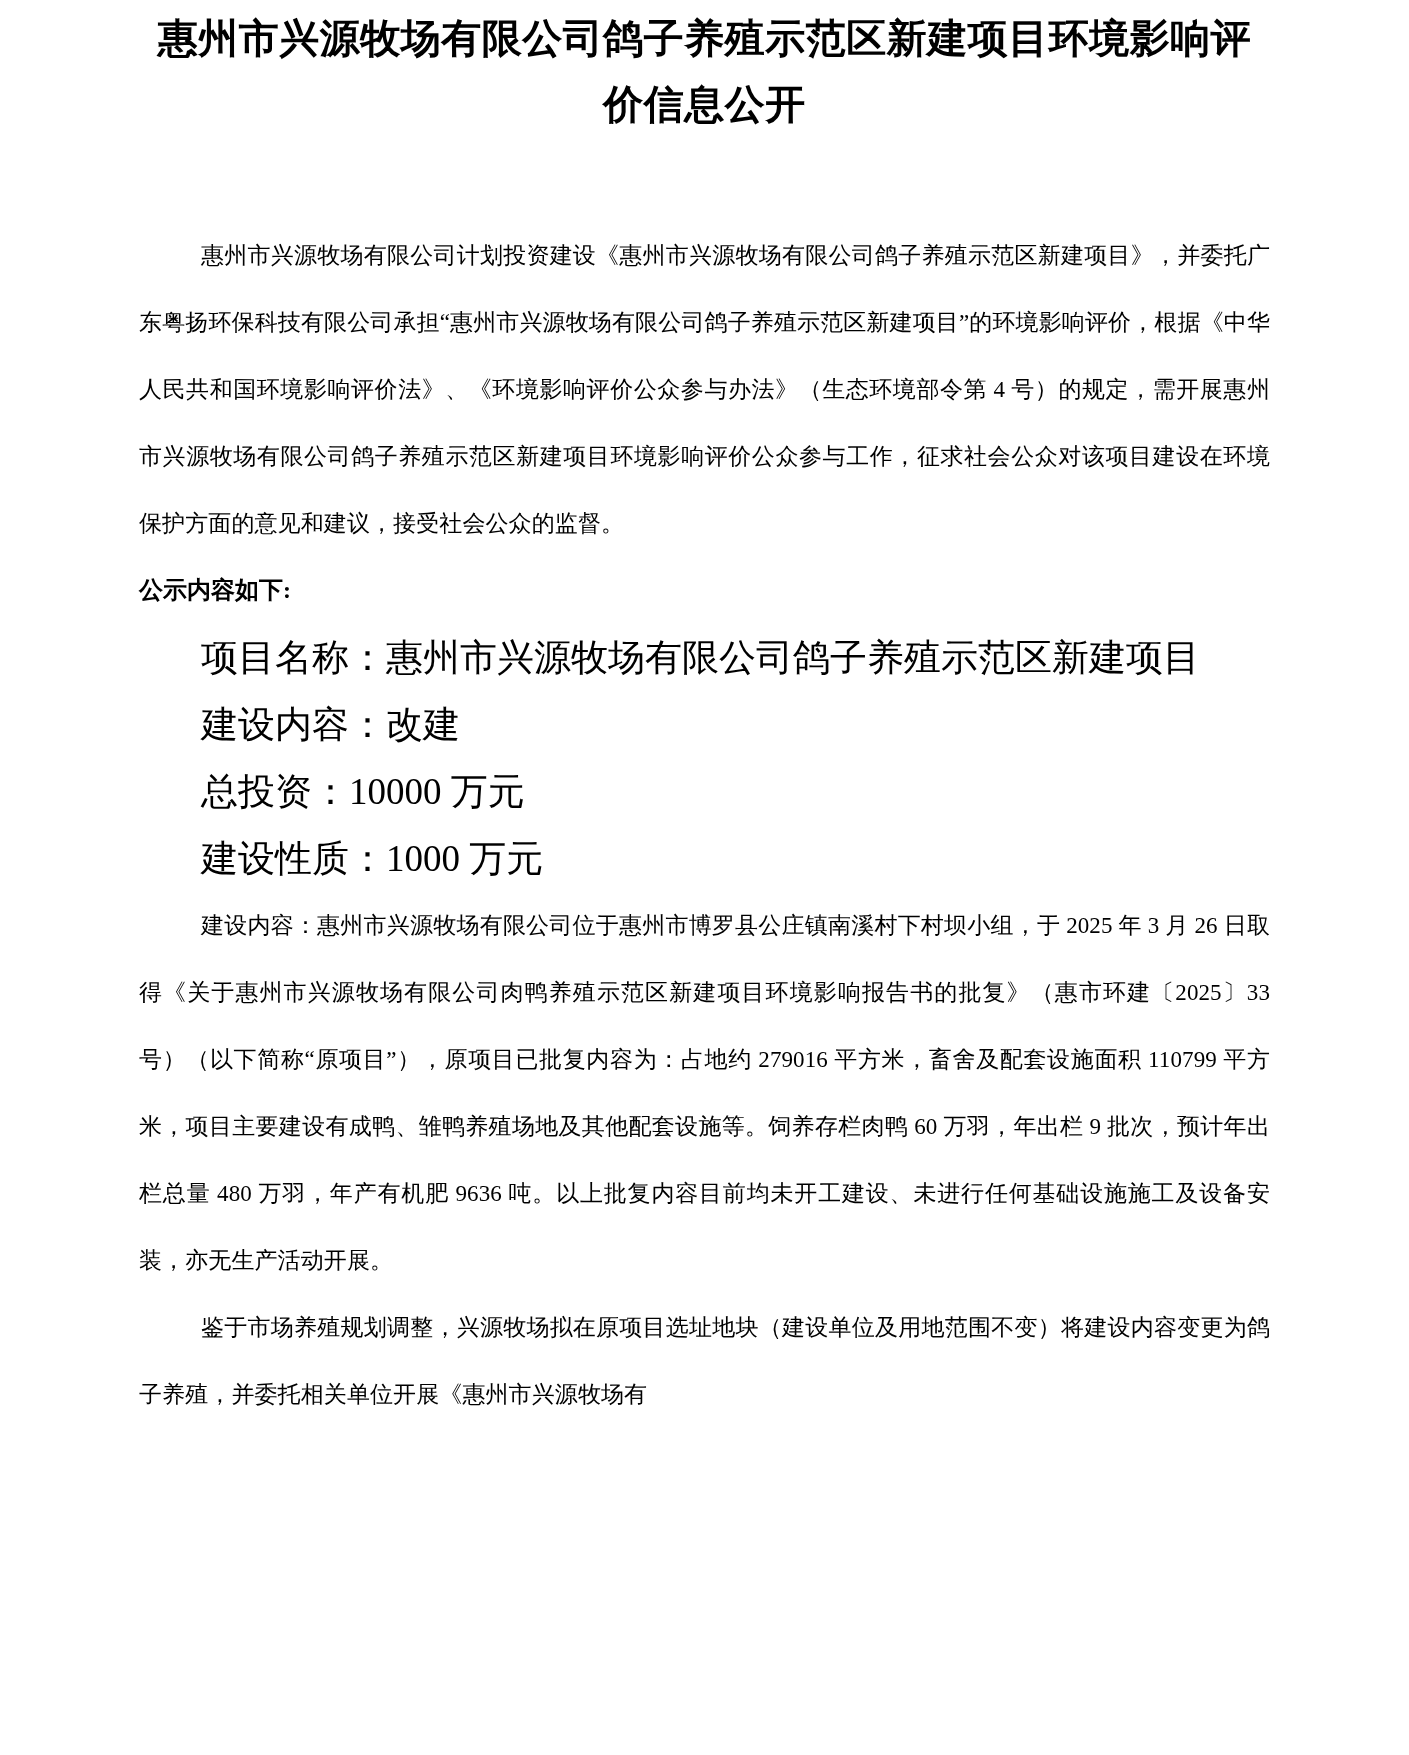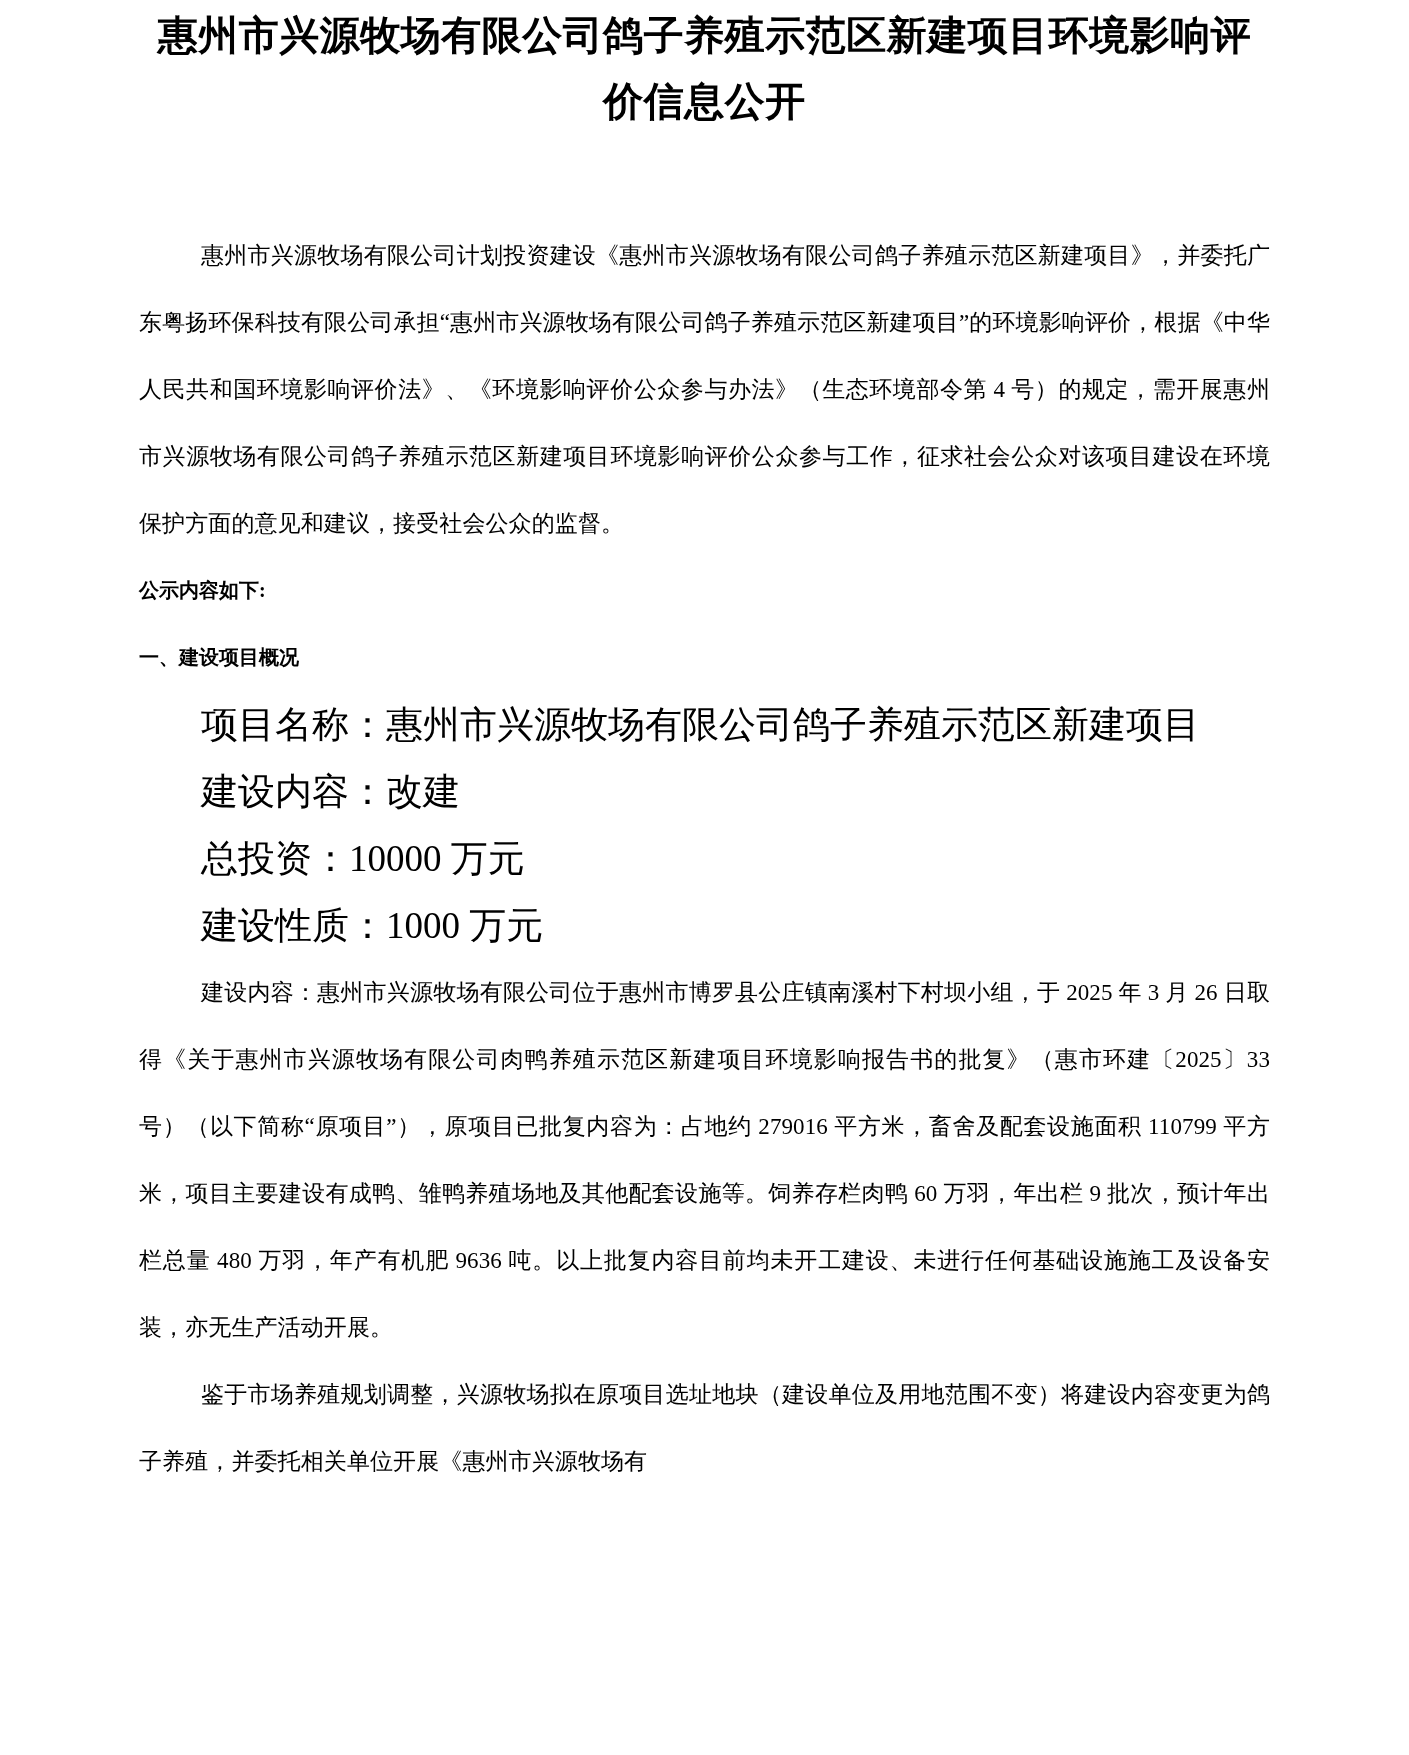--- a/index.html
+++ b/index.html
@@ -22,39 +22,38 @@
     padding: 0 139px;
   }
   .doc-title {
     font-size: 40px;
     font-weight: bold;
     line-height: 66px;
     text-align: center;
     letter-spacing: 0.5px;
     margin: 6px 0 0 0;
     padding: 0 4px;
-    font-family: Liberation Mono, monospace;
   }
   .spacer-after-title {
     height: 84px;
   }
   .para {
     font-size: 23px;
     line-height: 67px;
     text-align: justify;
     text-justify: inter-ideograph;
     text-align-last: left;
     margin: 0;
     letter-spacing: 0.1px;
   }
   .para.indent {
     text-indent: 62px;
   }
   .bold-line {
-    font-size: 20px;
+    font-size: 24px;
     line-height: 67px;
     font-weight: bold;
     margin: 0;
     text-align: left;
   }
   .bold-line.heading-num {
     text-indent: 0;
   }
   .field-line {
     font-size: 37px;
@@ -72,21 +71,20 @@
 <div class="page">
 
   <h1 class="doc-title">惠州市兴源牧场有限公司鸽子养殖示范区新建项目环境影响评价信息公开</h1>
 
   <div class="spacer-after-title"></div>
 
   <p class="para indent">惠州市兴源牧场有限公司计划投资建设《惠州市兴源牧场有限公司鸽子养殖示范区新建项目》，并委托广东粤扬环保科技有限公司承担“惠州市兴源牧场有限公司鸽子养殖示范区新建项目”的环境影响评价，根据《中华人民共和国环境影响评价法》、《环境影响评价公众参与办法》（生态环境部令第 4 号）的规定，需开展惠州市兴源牧场有限公司鸽子养殖示范区新建项目环境影响评价公众参与工作，征求社会公众对该项目建设在环境保护方面的意见和建议，接受社会公众的监督。</p>
 
   <p class="bold-line">公示内容如下:</p>
 
-  <p class="bold-line heading-num">一、建设项目概况</p>
 
   <p class="field-line"><span>项目名称：</span><span>惠州市兴源牧场有限公司鸽子养殖示范区新建项目</span></p>
 
 
   <p class="field-line"><span>建设内容：</span><span>改建</span></p>
 
   <p class="field-line"><span>总投资：</span><span>10000 万元</span></p>
 
   <p class="field-line"><span>建设性质：</span><span>1000 万元</span></p>
 

